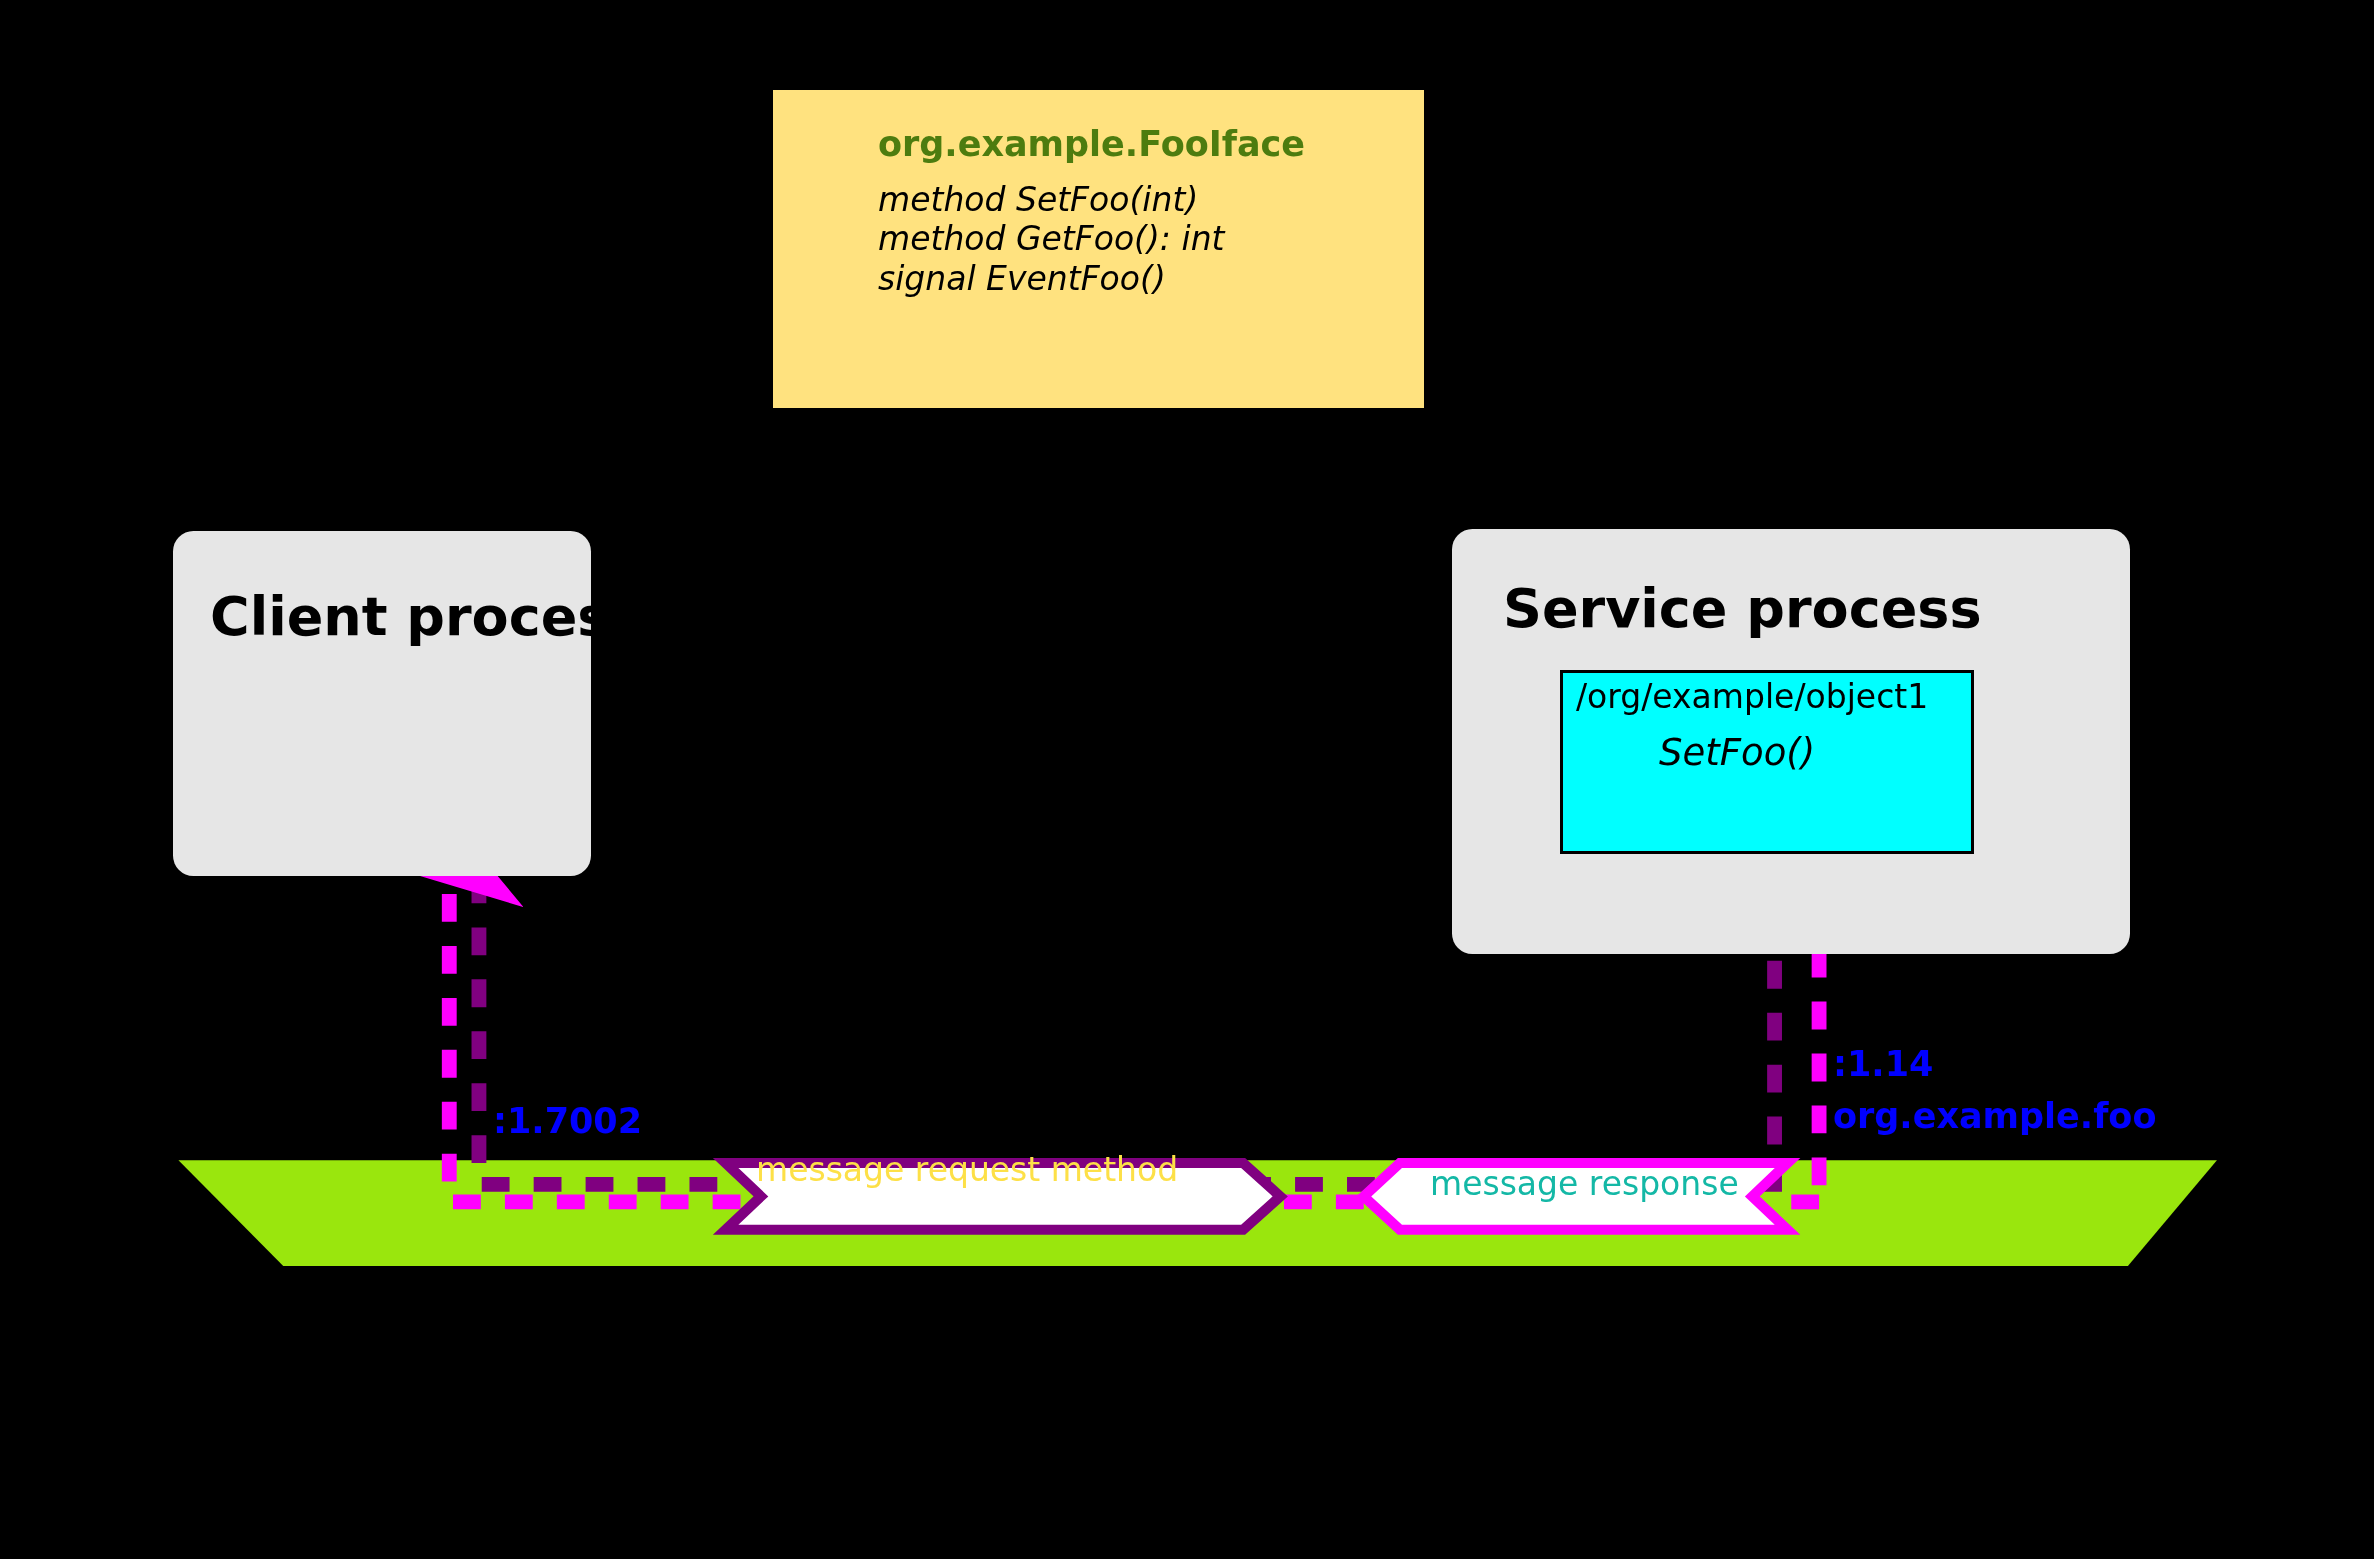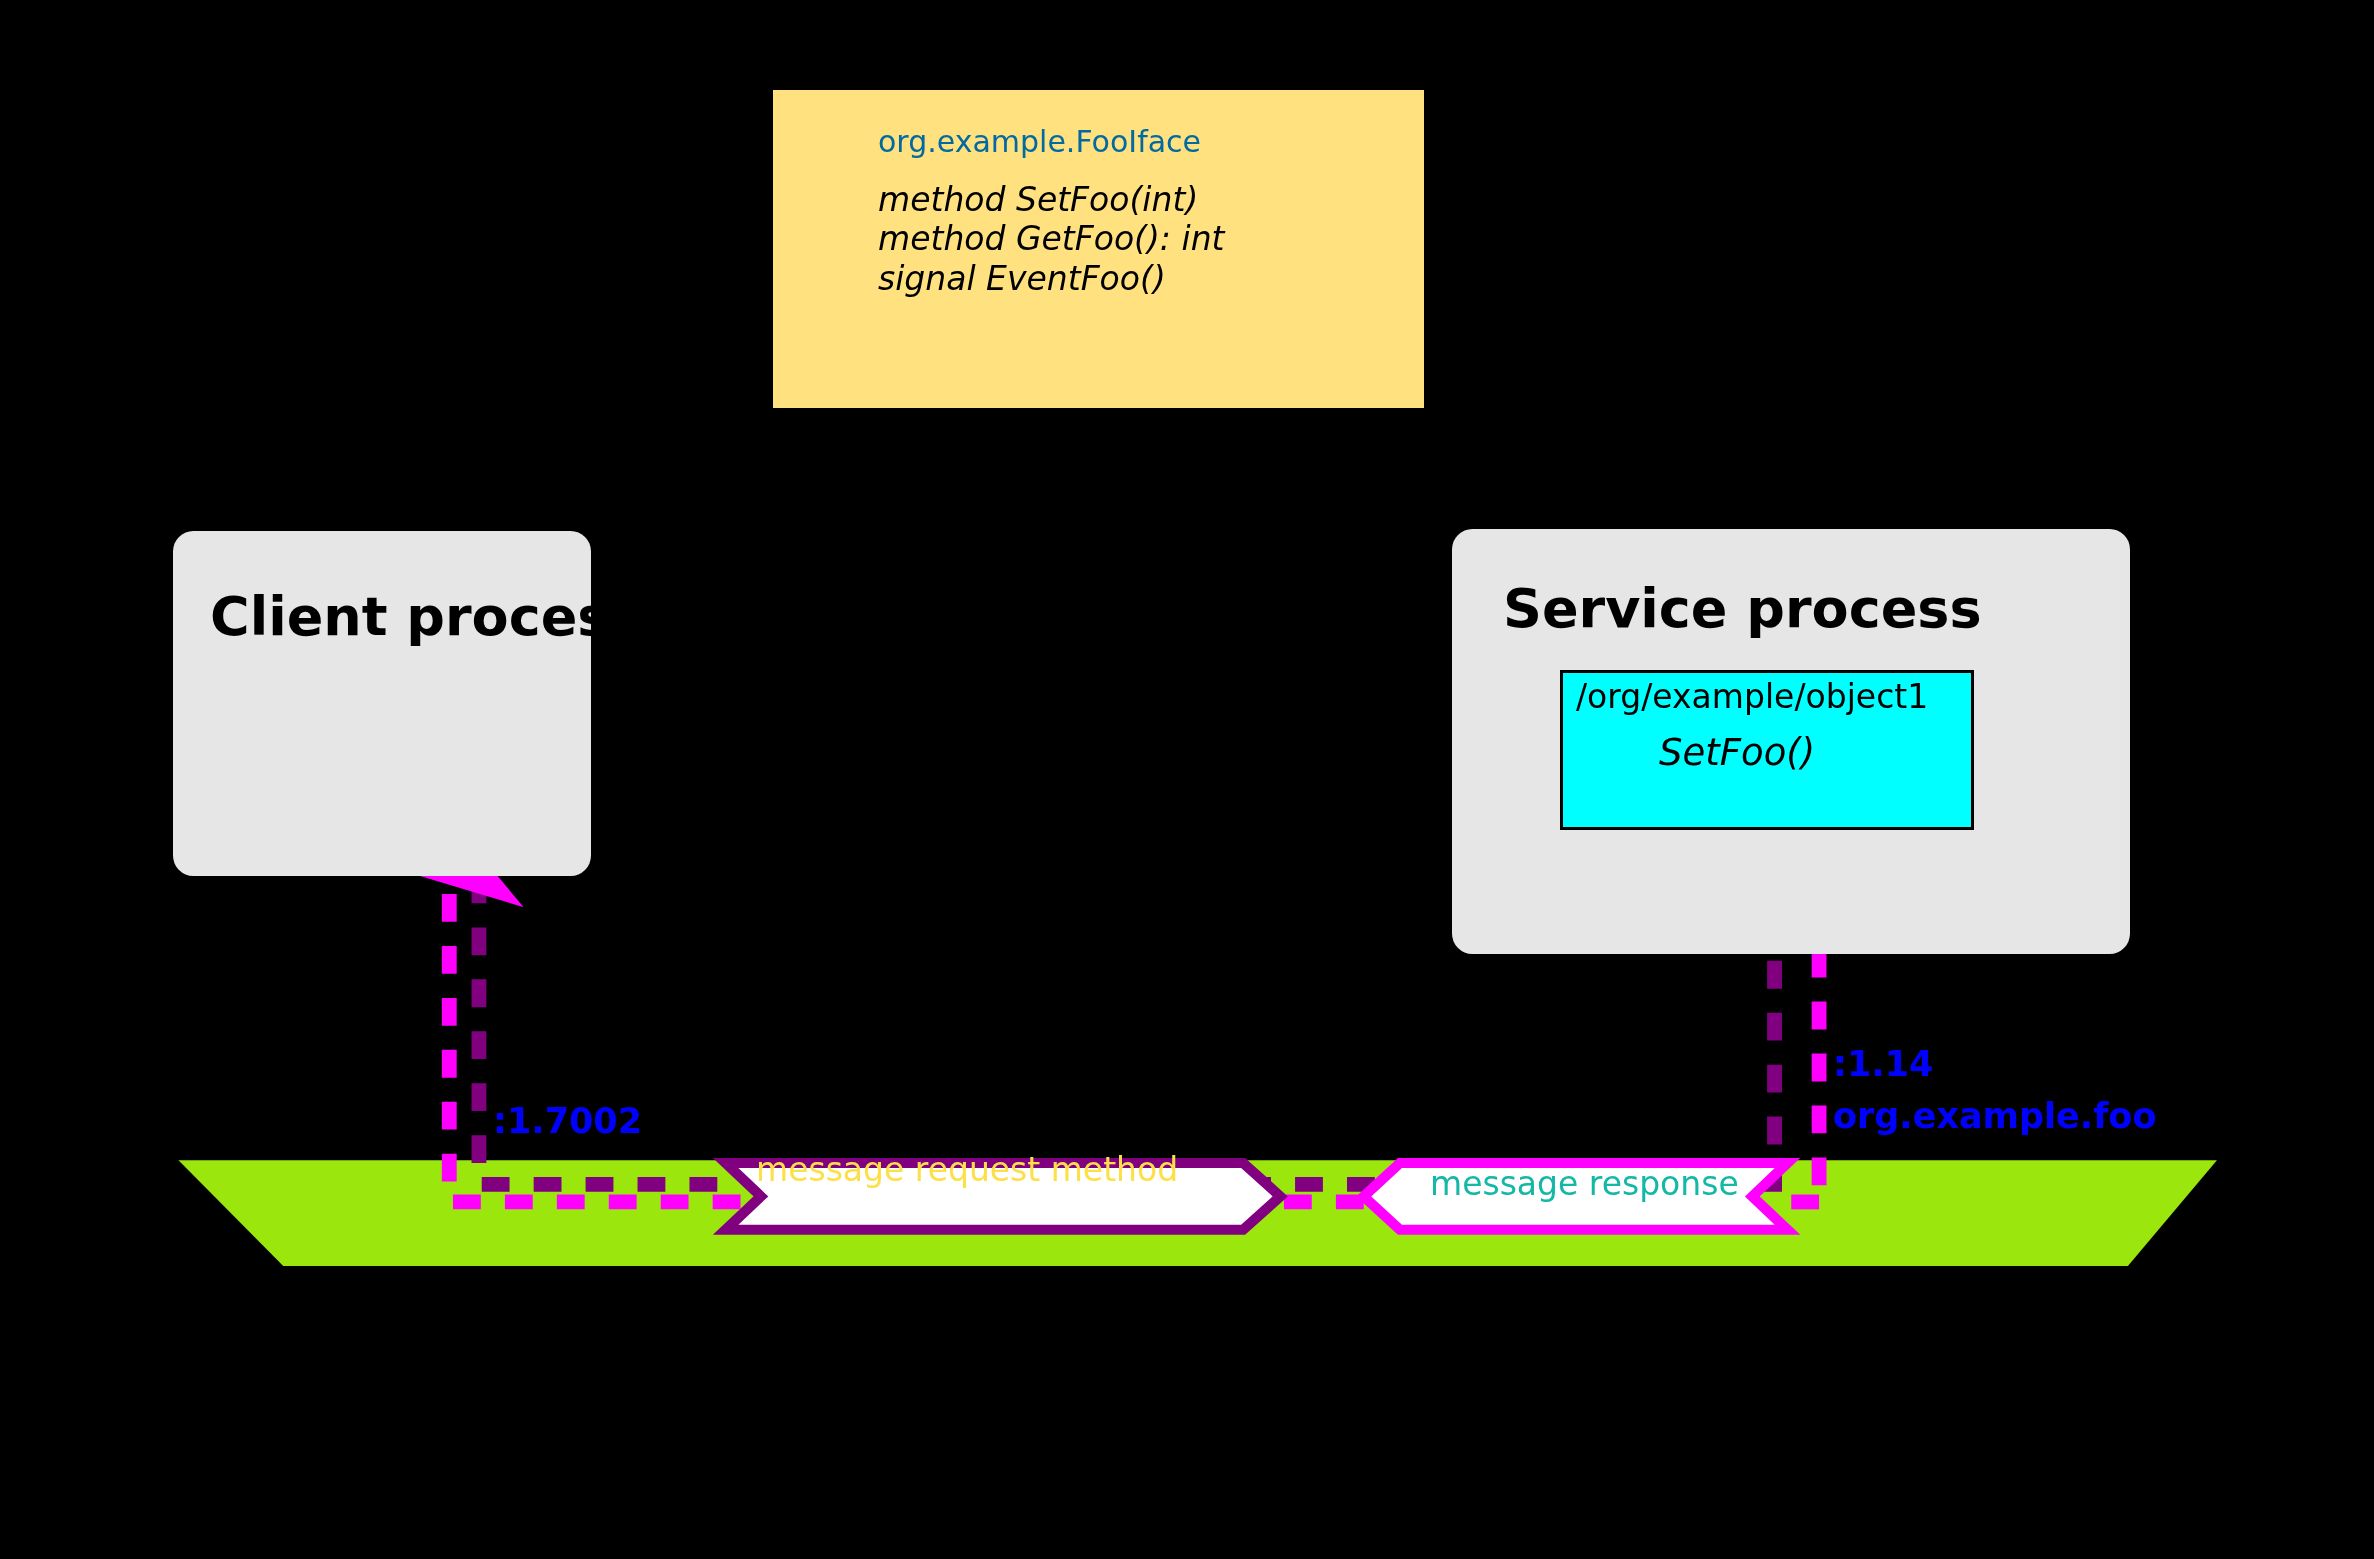--- a/index.html
+++ b/index.html
@@ -30,23 +30,23 @@
     left: 773px;
     top: 90px;
     width: 651px;
     height: 318px;
     background: #ffe27f;
   }
   .iface-title {
     position: absolute;
     left: 105px;
     top: 34px;
-    font-size: 30px;
-    font-weight: normal;
-    color: #0369a1;
+    font-size: 35px;
+    font-weight: bold;
+    color: #4d7c0f;
     white-space: nowrap;
   }
   .iface-members {
     position: absolute;
     left: 105px;
     top: 90px;
     font-size: 33px;
     font-style: italic;
     color: #000000;
     line-height: 1.19;
@@ -70,21 +70,21 @@
   }
   #client-process .proc-title { left: 37px; top: 54px; }
   #service-process .proc-title { left: 51px; top: 48px; }
 
   
   .object-box {
     position: absolute;
     left: 1560px;
     top: 670px;
     width: 414px;
-    height: 160px;
+    height: 184px;
     background: #00ffff;
     border: 3.7px solid #000000;
     box-sizing: border-box;
   }
   .object-path {
     position: absolute;
     left: 13px;
     top: 3.7px;
     font-size: 33px;
     color: #000000;

